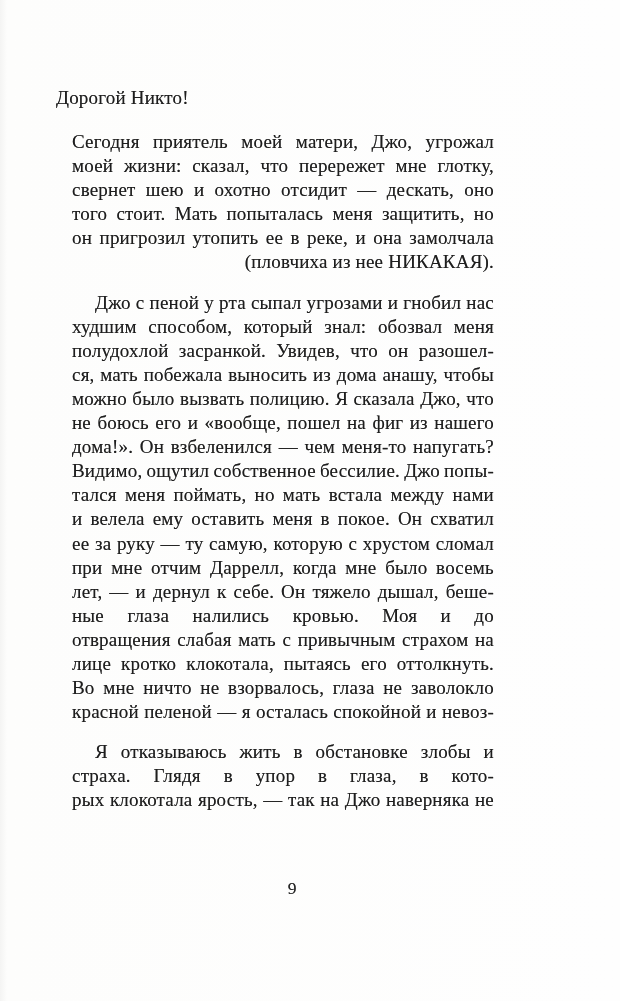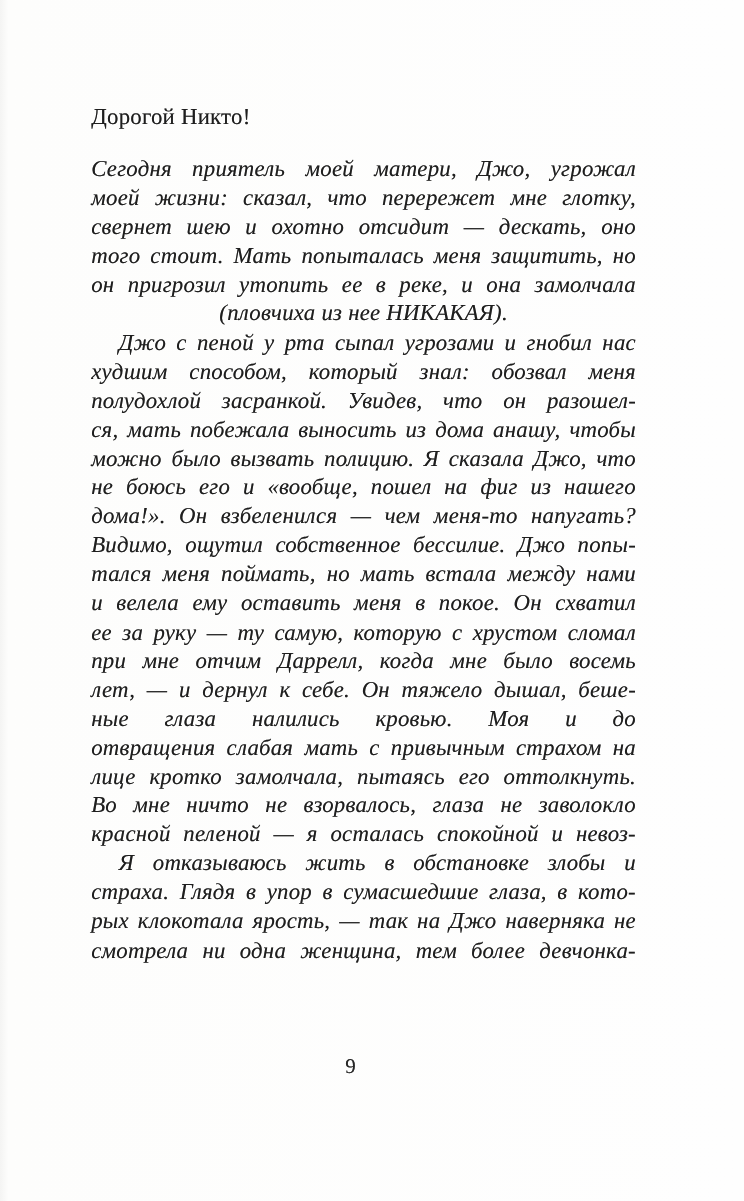--- a/index.html
+++ b/index.html
@@ -15,56 +15,55 @@
   .page {
     position: relative;
     width: 620px;
     height: 1001px;
     background: linear-gradient(90deg, #f4f4f3 0px, #fdfdfc 7px, #fefefe 100%);
     color: #1e1e1e;
     overflow: hidden;
   }
   .content {
     position: absolute;
-    left: 76px;
+    left: 56px;
     top: 86px;
     width: 454px;
   }
   .salutation {
     font-size: 19px;
     line-height: 24px;
     height: 24px;
     margin-bottom: 20px;
     text-align: left;
     letter-spacing: 0.2px;
     text-shadow: 0 0 0.4px rgba(30,30,30,0.55);
   }
   .para {
-    margin: 0;
-    font-style: italic;
+    margin: 16px;
   }
   .line {
     font-size: 19px;
     line-height: 24.1px;
     height: 24.1px;
     letter-spacing: 0.2px;
     text-shadow: 0 0 0.4px rgba(30,30,30,0.55);
   }
   
   .line.just {
     display: flex;
     justify-content: space-between;
   }
   .line.just span {
     white-space: pre;
     flex: 0 0 auto;
   }
   
   .line.last {
-    text-align: center;
+    text-align: right;
     white-space: pre;
   }
   
   .line.ind {
     padding-left: 23px;
   }
   .pagenum {
     position: absolute;
     left: 65px;
     top: 876px;
@@ -280,21 +279,21 @@
             <span>слабая</span>
             <span>мать</span>
             <span>с</span>
             <span>привычным</span>
             <span>страхом</span>
             <span>на</span>
           </div>
           <div class="line just">
             <span>лице</span>
             <span>кротко</span>
-            <span>замолчала,</span>
+            <span>клокотала,</span>
             <span>пытаясь</span>
             <span>его</span>
             <span>оттолкнуть.</span>
           </div>
           <div class="line just">
             <span>Во</span>
             <span>мне</span>
             <span>ничто</span>
             <span>не</span>
             <span>взорвалось,</span>
@@ -322,42 +321,32 @@
             <span>обстановке</span>
             <span>злобы</span>
             <span>и</span>
           </div>
           <div class="line just">
             <span>страха.</span>
             <span>Глядя</span>
             <span>в</span>
             <span>упор</span>
             <span>в</span>
-            <span>сумасшедшие</span>
             <span>глаза,</span>
             <span>в</span>
             <span>кото-</span>
           </div>
           <div class="line just">
             <span>рых</span>
             <span>клокотала</span>
             <span>ярость,</span>
             <span>—</span>
             <span>так</span>
             <span>на</span>
             <span>Джо</span>
             <span>наверняка</span>
             <span>не</span>
-          </div>
-          <div class="line just">
-            <span>смотрела</span>
-            <span>ни</span>
-            <span>одна</span>
-            <span>женщина,</span>
-            <span>тем</span>
-            <span>более</span>
-            <span>девчонка-</span>
           </div>
         </div>
       </div>
   </div>
   <div class="pagenum">9</div>
 </div>
 
 </body></html>

